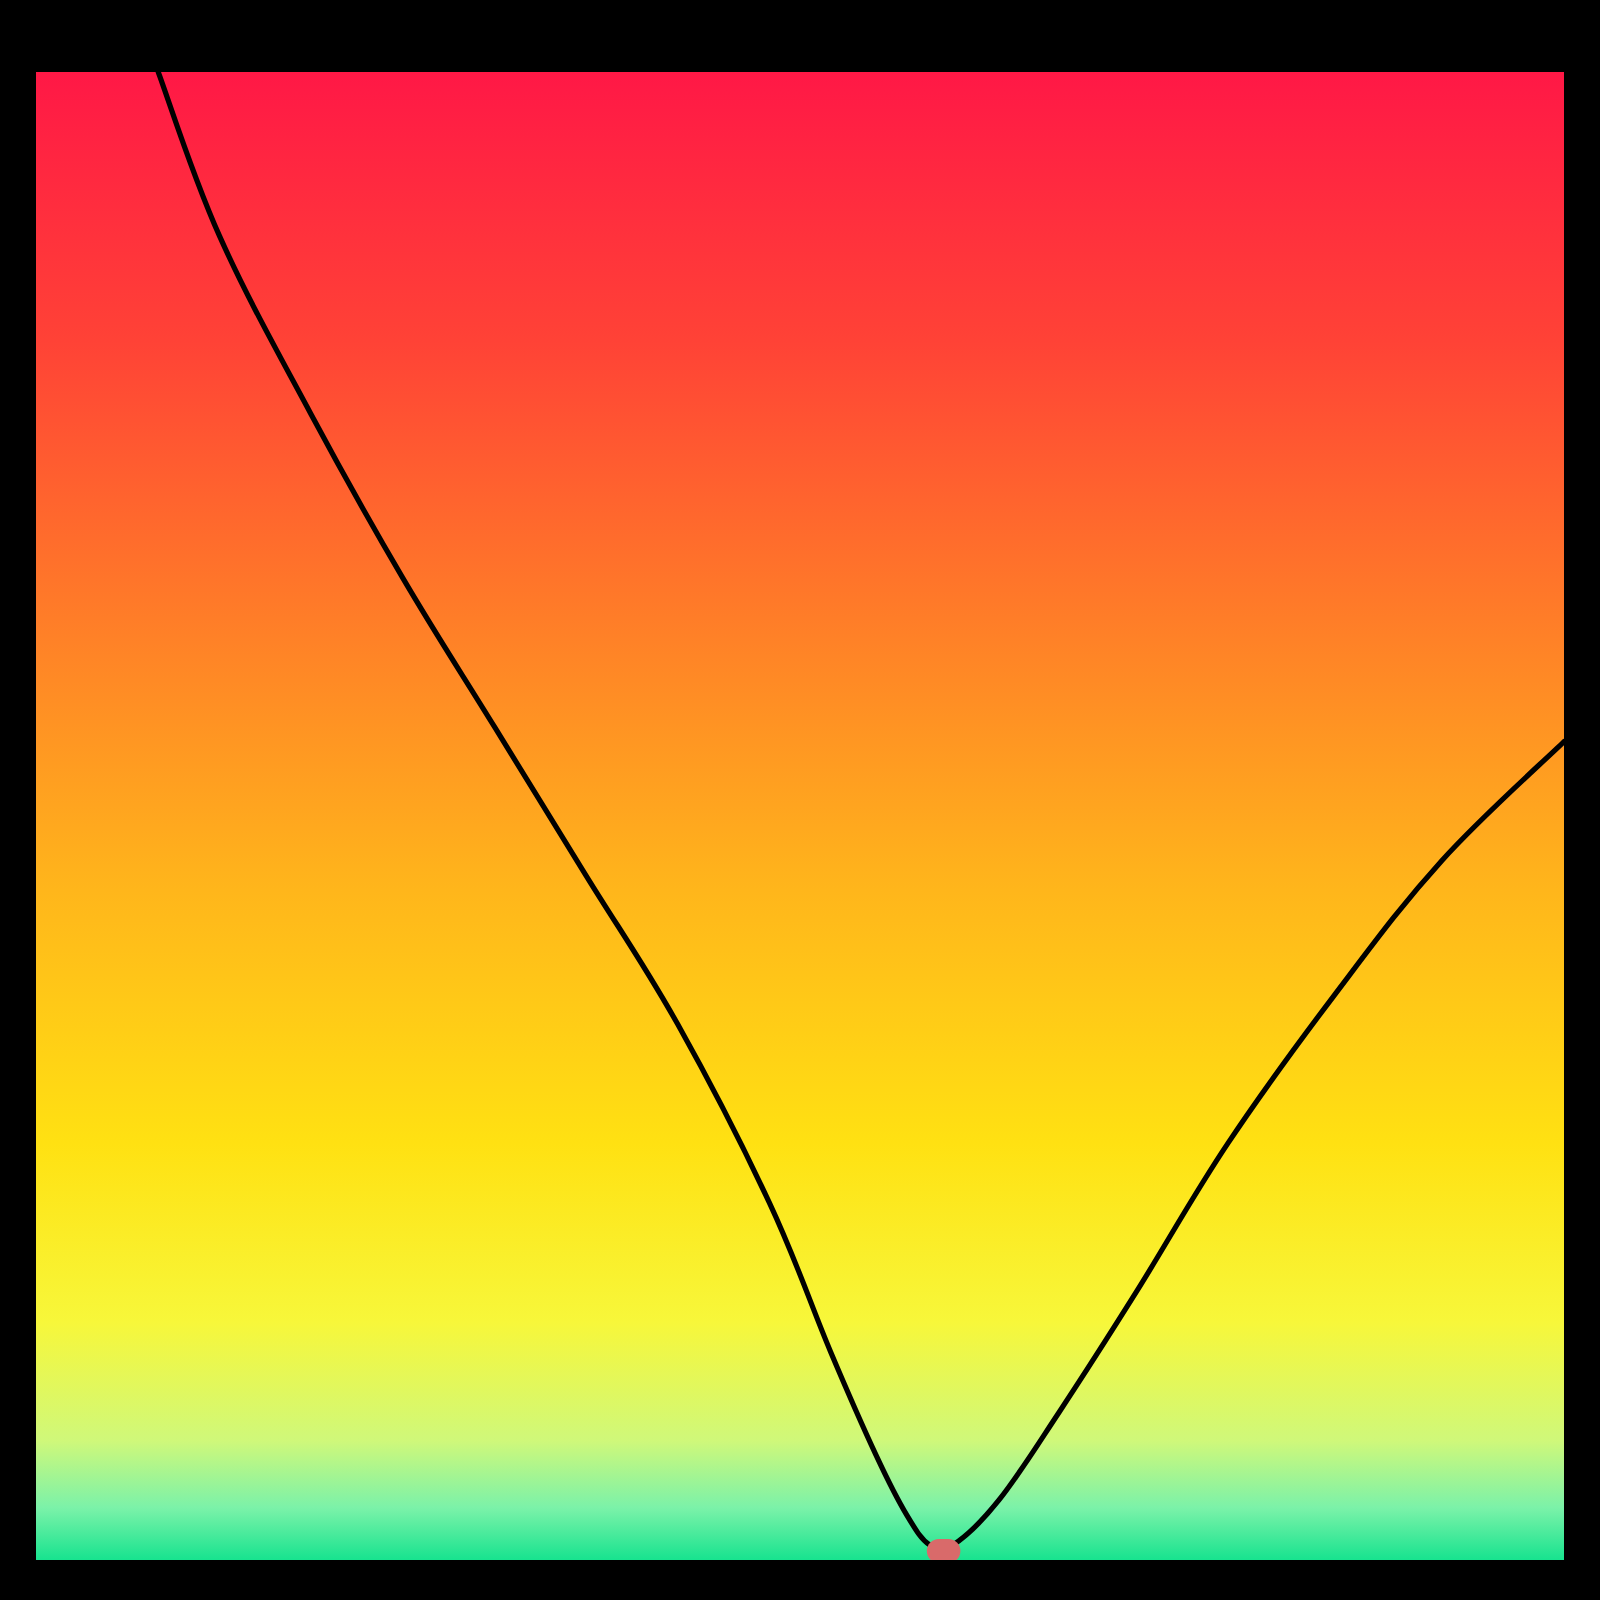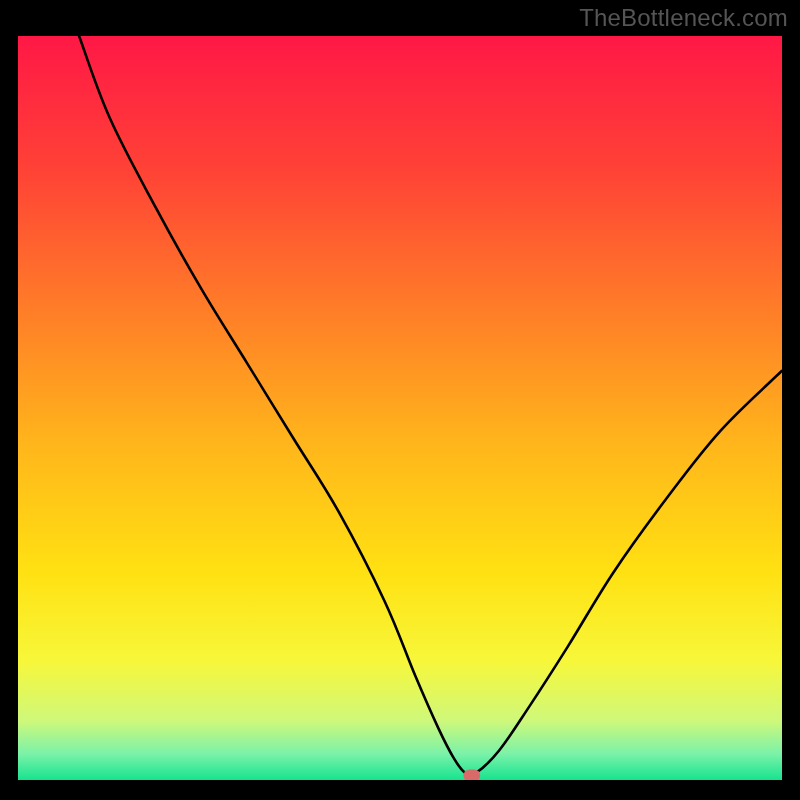--- a/index.html
+++ b/index.html
@@ -38,21 +38,20 @@
   svg {
     display: block;
     width: 100%;
     height: 100%;
   }
 </style>
 </head>
 <body>
 
 <div class="frame">
-  <div class="watermark">TheBottleneck.com</div>
 
   <div class="plot-wrap">
     <svg id="chart-svg" viewBox="0 0 764 744" preserveAspectRatio="none">
       <defs>
         <linearGradient id="heat" x1="0" y1="0" x2="0" y2="1">
             <stop offset="0%" stop-color="#ff1846"></stop>
             <stop offset="18%" stop-color="#ff4236"></stop>
             <stop offset="38%" stop-color="#ff8127"></stop>
             <stop offset="55.00000000000001%" stop-color="#ffb61b"></stop>
             <stop offset="72%" stop-color="#ffe112"></stop>

